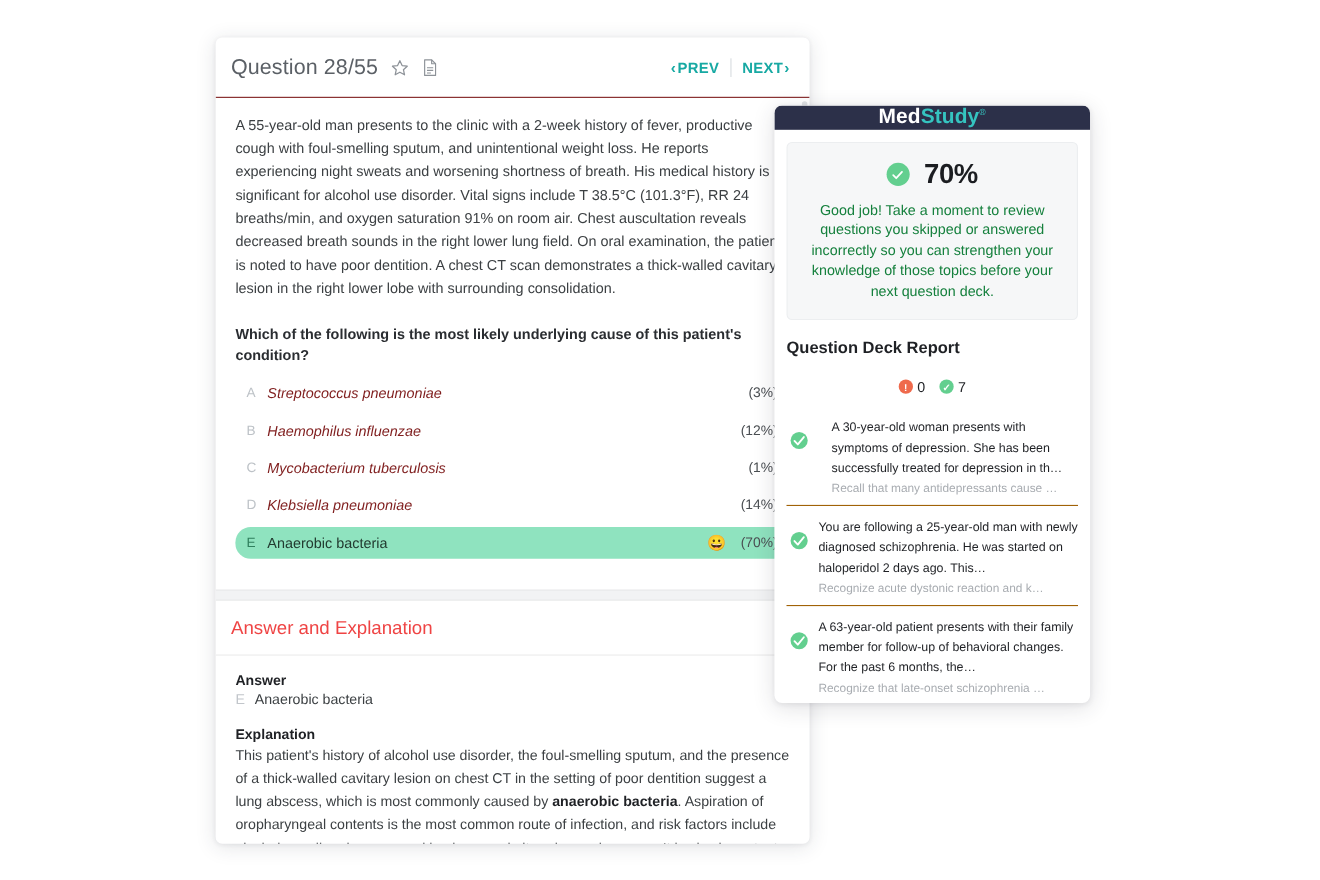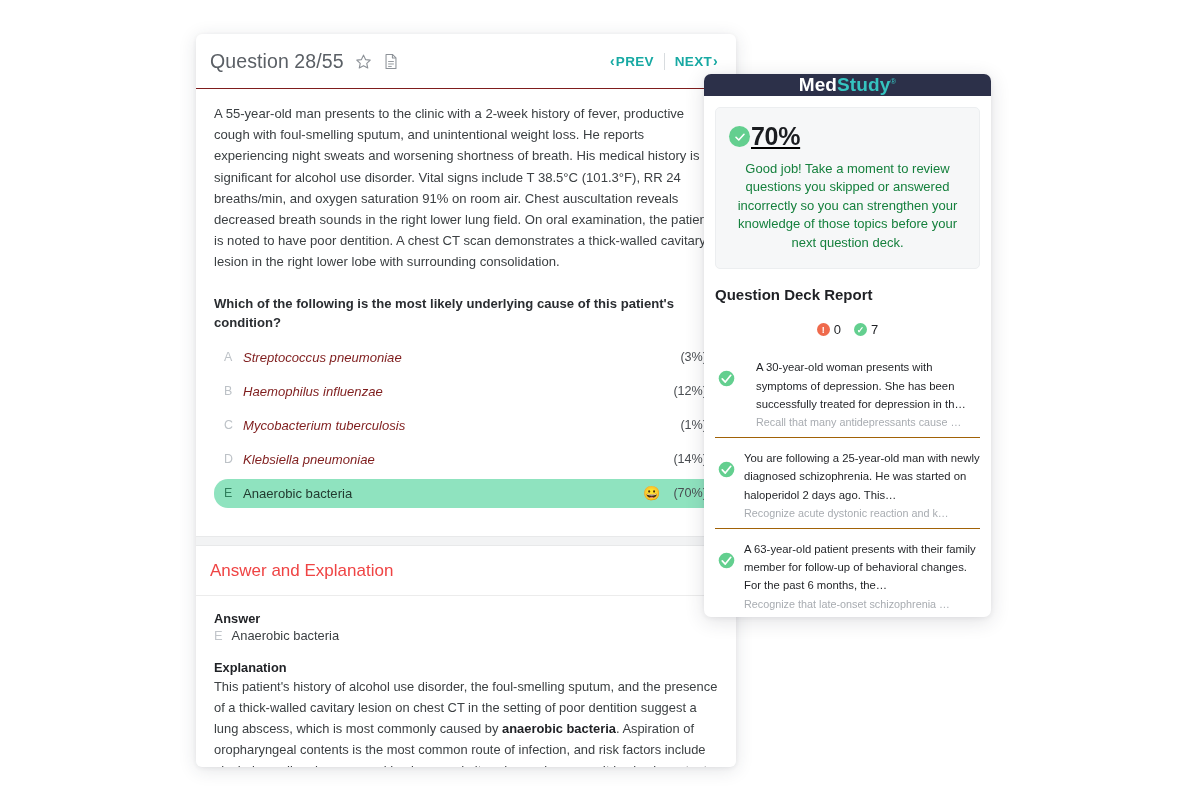--- a/index.html
+++ b/index.html
@@ -149,21 +149,21 @@
     width: 5px;
     height: 330px;
     background: #dfe1e3;
     border-radius: 3px;
   }
 
   
   #report-panel {
     position: absolute;
     left: 704px;
-    top: 74px;
+    top: 96px;
     width: 287px;
     height: 543px;
     background: #ffffff;
     border-radius: 7px;
     box-shadow: 0 4px 20px rgba(40,45,60,0.14), 0 1px 5px rgba(40,45,60,0.07);
     overflow: hidden;
     display: flex;
     flex-direction: column;
   }
 
@@ -187,22 +187,22 @@
     margin: 11px 11px 0 11px;
     background: #f6f7f8;
     border: 1px solid #eceef0;
     border-radius: 5px;
     padding: 14px 13px 16px 13px;
     text-align: center;
   }
   .score-row {
     display: flex;
     align-items: center;
-    gap: 1px;
-    text-decoration: underline;
+    justify-content: center;
+    gap: 13px;
   }
   .score-pct { font-size: 25px; font-weight: 700; color: #1b1d21; letter-spacing: -.3px; }
   .check-circle {
     width: 21px; height: 21px; border-radius: 50%;
     background: #63cf8f; display: inline-flex;
     align-items: center; justify-content: center; flex: none;
   }
   .check-circle svg { display: block; }
   .score-msg {
     margin-top: 9px;

